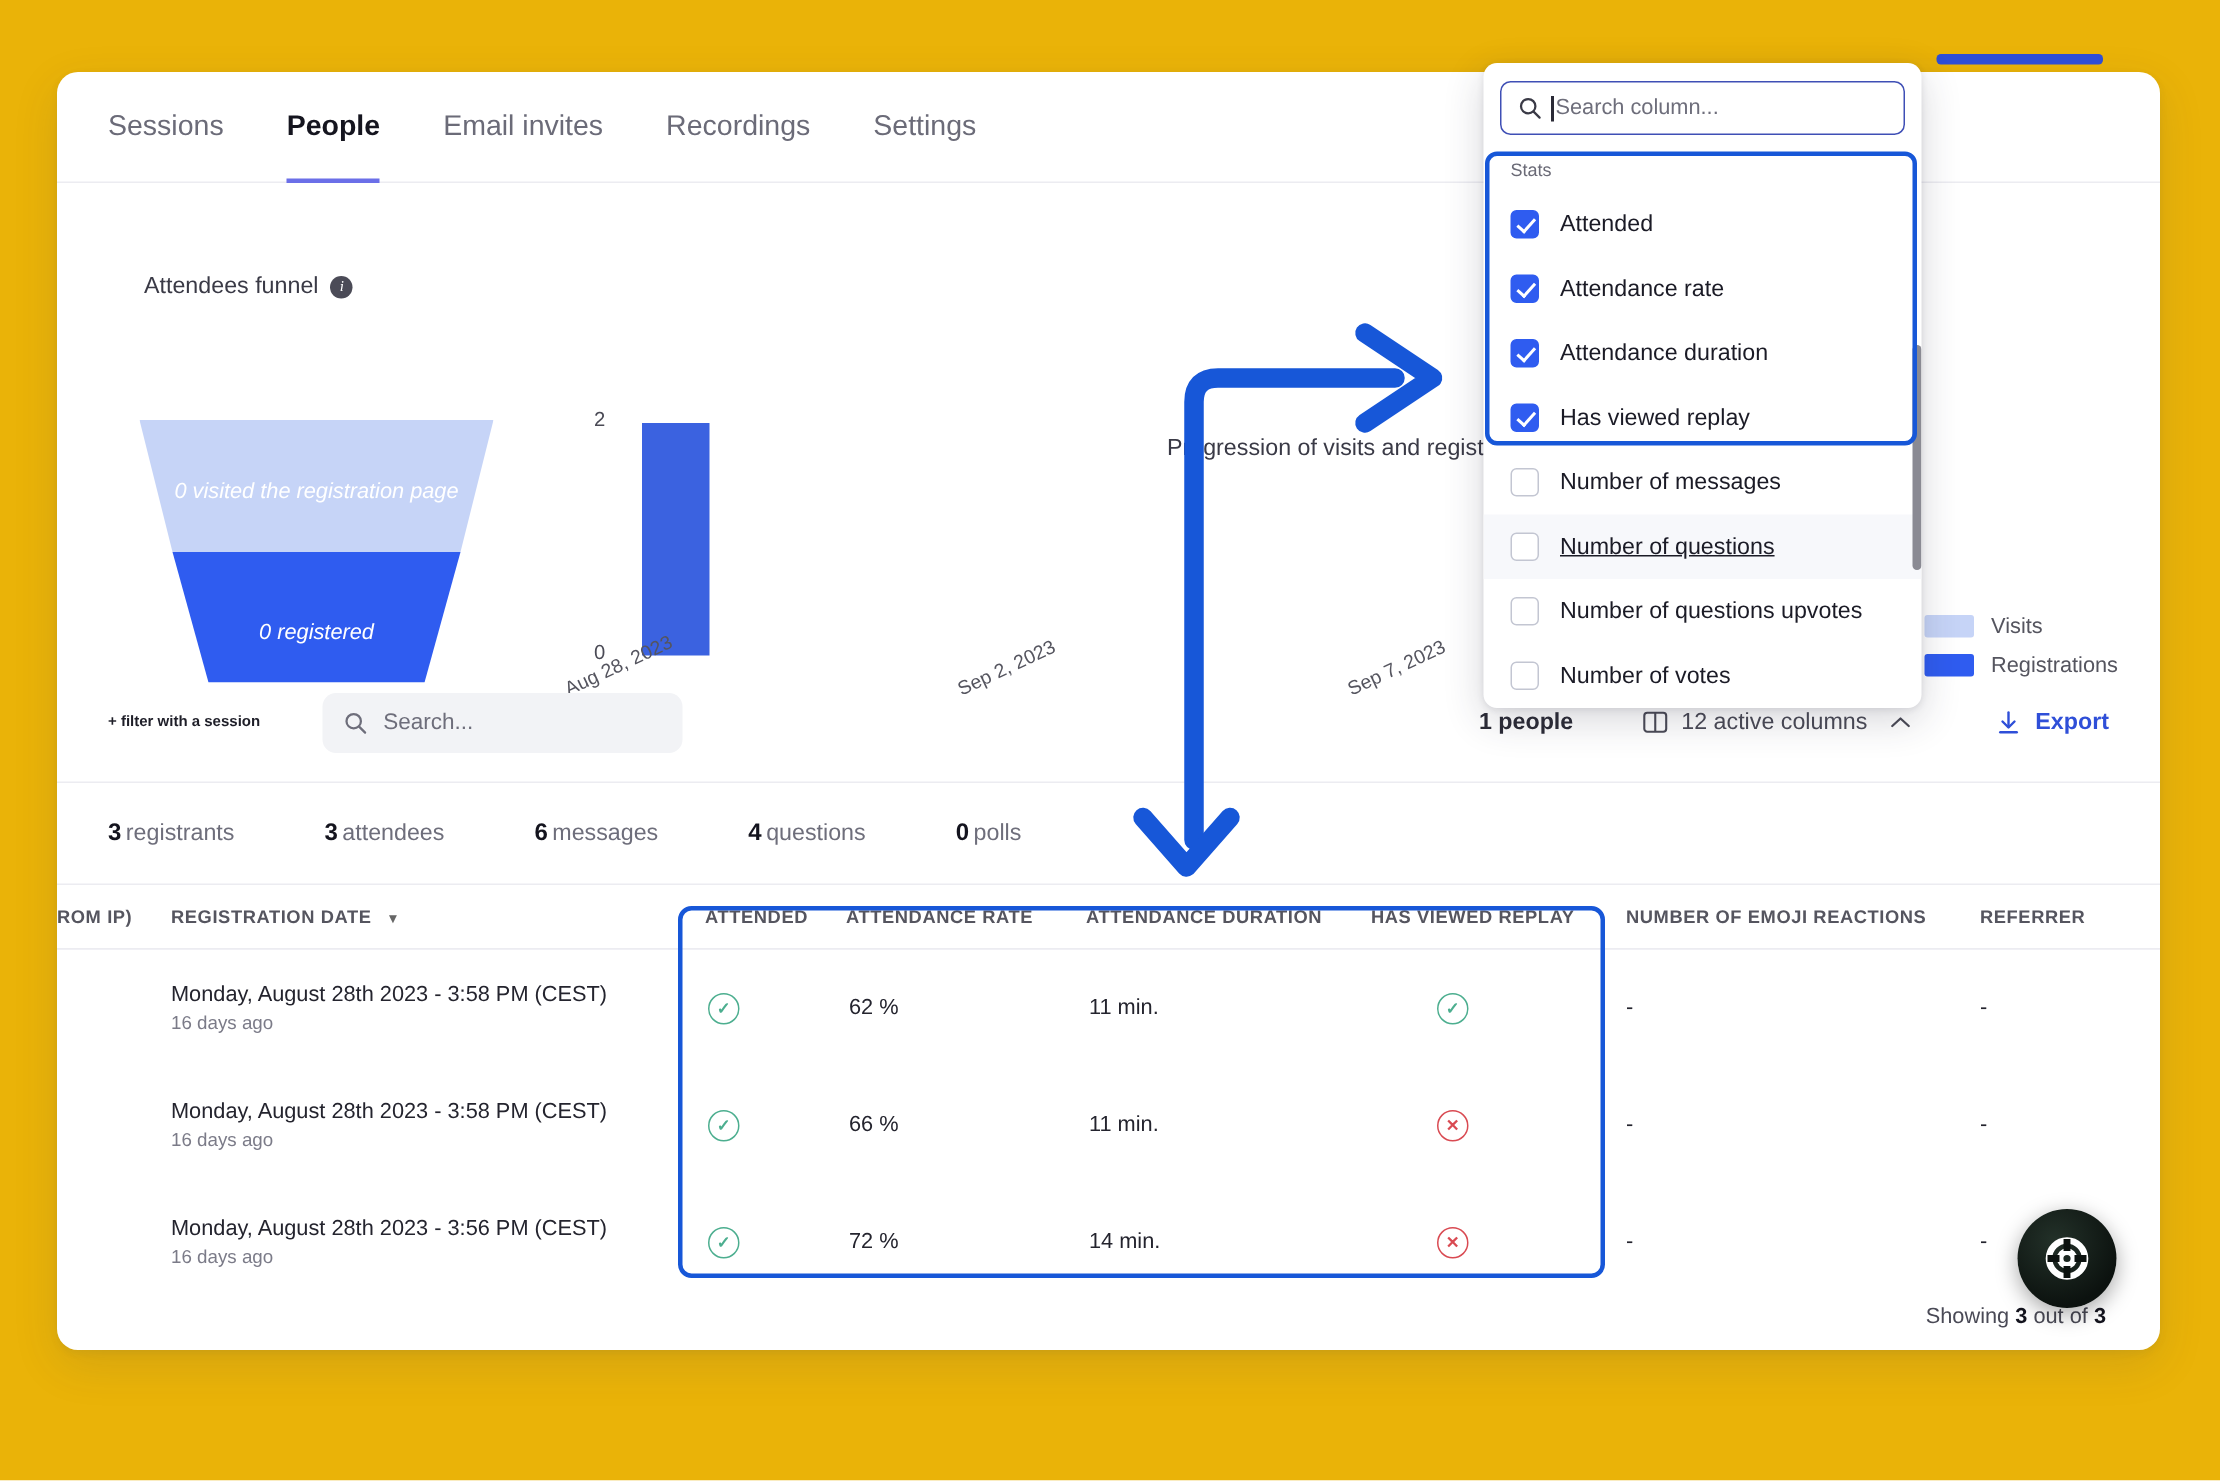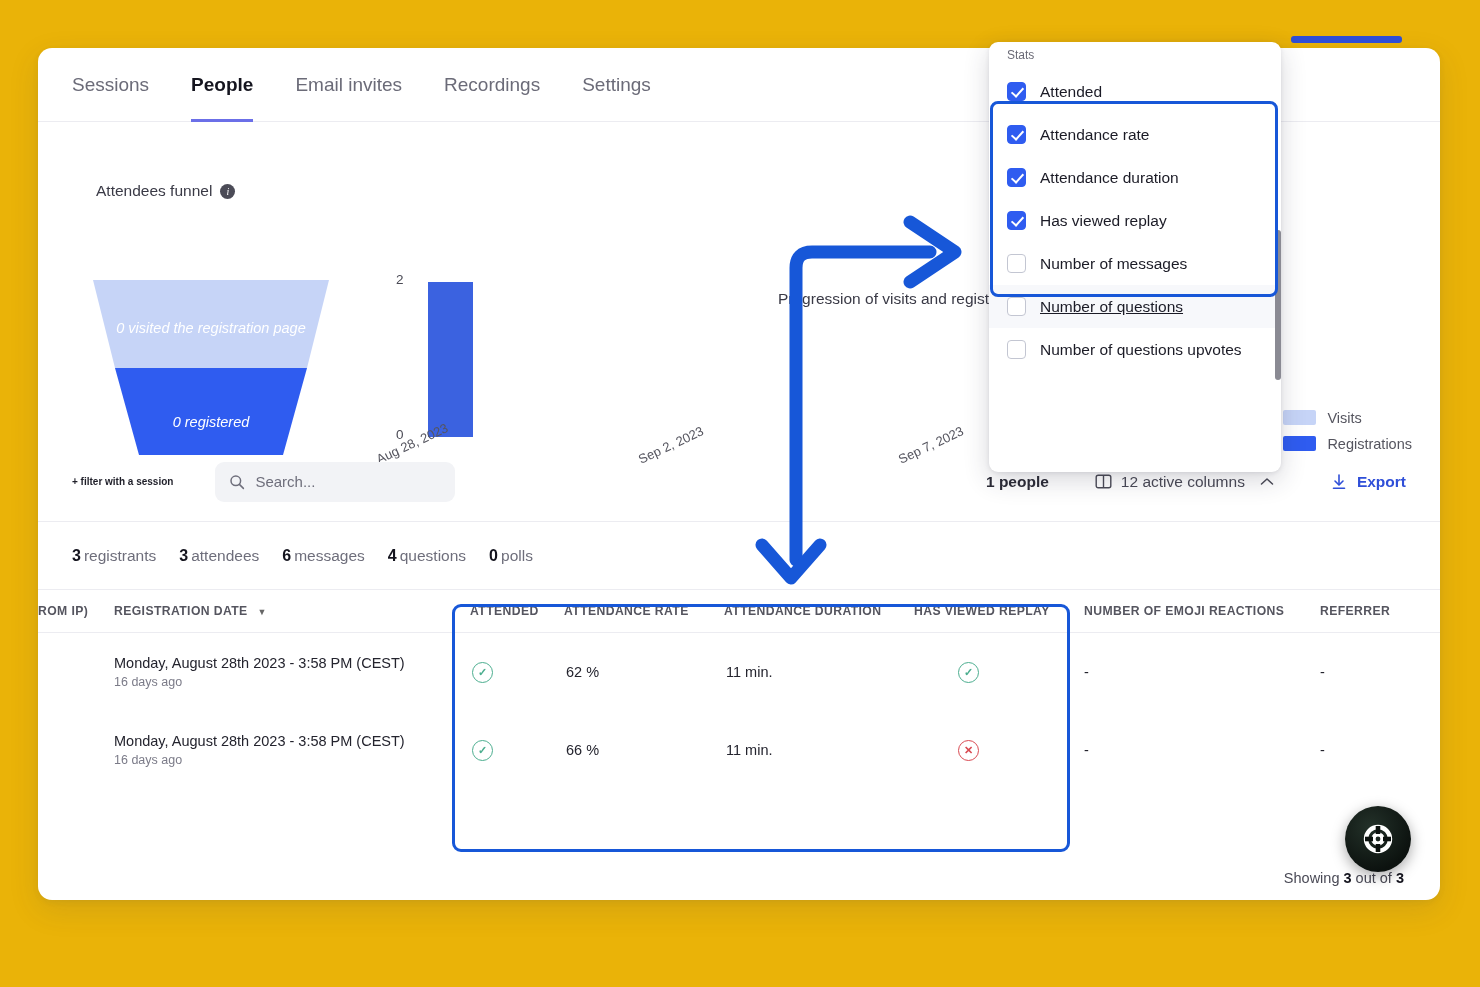--- a/index.html
+++ b/index.html
@@ -54,21 +54,21 @@
   .filter-link{ font-size:10px; font-weight:700; color:#1e1e28; cursor:pointer; }
   .search-box{ margin-left:42px; width:240px; height:40px; background:#f2f3f6; border-radius:9px;
                display:flex; align-items:center; gap:10px; padding:0 14px; color:#6e6e7b; font-size:15px;}
   .spacer{ flex:1 }
   .tb-item{ font-size:15.5px; color:#2b2b36; display:flex; align-items:center; gap:9px; margin-left:46px;}
   .tb-people{ font-weight:700; }
   .tb-cols{ color:#4a4a56; cursor:pointer;}
   .export{ color:#2f4fd8; font-weight:700; font-size:15.5px; display:flex; align-items:center; gap:9px; cursor:pointer; margin-left:56px;}
 
   
-  .stats-strip{ height:68px; display:flex; align-items:center; padding:0 34px; gap:23px; border-bottom:1px solid #ececf1;}
+  .stats-strip{ height:68px; display:flex; align-items:center; padding:0 34px; gap:60px; border-bottom:1px solid #ececf1;}
   .stat{ font-size:15.5px; color:#6e6e7b;}
   .stat b{ color:#14141e; font-weight:700; font-size:16px; margin-right:3px;}
 
   
   .tbl{ width:100%; border-collapse:collapse; table-layout:fixed;}
   .tbl th{ font-size:12.2px; letter-spacing:.4px; color:#55555f; font-weight:700; text-align:left;
            padding:14px 0 14px 0; border-bottom:1px solid #ececf1; white-space:nowrap;}
   .tbl td{ font-size:14.5px; color:#24242e; padding:22px 0; vertical-align:middle; }
   .sub{ font-size:12.5px; color:#7b7b88; margin-top:4px;}
   .caret{ font-size:9px; color:#666; margin-left:6px;}
@@ -271,29 +271,52 @@
             <div>Monday, August 28th 2023 - 3:58 PM (CEST)</div>
             <div class="sub">16 days ago</div>
           </td>
           <td style="padding-left:22px"><span class="ico-ok">✓</span></td>
           <td style="padding-left:18px">66 %</td>
           <td style="padding-left:22px">11 min.</td>
           <td style="padding-left:62px"><span class="ico-no">✕</span></td>
           <td style="padding-left:18px">-</td>
           <td style="padding-left:18px">-</td>
         </tr>
+        <tr>
+          <td></td>
+          <td>
+            <div>Monday, August 28th 2023 - 3:56 PM (CEST)</div>
+            <div class="sub">16 days ago</div>
+          </td>
+          <td style="padding-left:22px"><span class="ico-ok">✓</span></td>
+          <td style="padding-left:18px">72 %</td>
+          <td style="padding-left:22px">14 min.</td>
+          <td style="padding-left:62px"><span class="ico-no">✕</span></td>
+          <td style="padding-left:18px">-</td>
+          <td style="padding-left:18px">-</td>
+        </tr>
       </tbody>
     </table>
 
     <div class="footer">
       <span>Showing </span><b>3</b><span> out of </span><b>3</b>
     </div>
   </div>
 
   <div class="dropdown">
+    <div class="dd-search-wrap">
+      <div class="dd-search">
+        <svg width="16" height="16" viewBox="0 0 16 16">
+          <circle cx="6.8" cy="6.8" r="4.8" fill="none" stroke="#3a3a46" stroke-width="1.5"></circle>
+          <line x1="10.4" y1="10.4" x2="14.4" y2="14.4" stroke="#3a3a46" stroke-width="1.5" stroke-linecap="round"></line>
+        </svg>
+        <span class="caret-bar"></span>
+        <span>Search column...</span>
+      </div>
+    </div>
 
     <div class="dd-group">Stats</div>
 
     <div class="dd-item">
       <span class="cb on"></span>
       <span>Attended</span>
     </div>
     <div class="dd-item">
       <span class="cb on"></span>
       <span>Attendance rate</span>
@@ -310,20 +333,24 @@
       <span class="cb"></span>
       <span>Number of messages</span>
     </div>
     <div class="dd-item alt">
       <span class="cb"></span>
       <span>Number of questions</span>
     </div>
     <div class="dd-item">
       <span class="cb"></span>
       <span>Number of questions upvotes</span>
+    </div>
+    <div class="dd-item">
+      <span class="cb"></span>
+      <span>Number of votes</span>
     </div>
 
     <div class="dd-scroll"></div>
   </div>
 
   <div class="hl-stats-fill"></div>
   <div class="hl-stats"></div>
 
   <div class="hl-table"></div>
 

